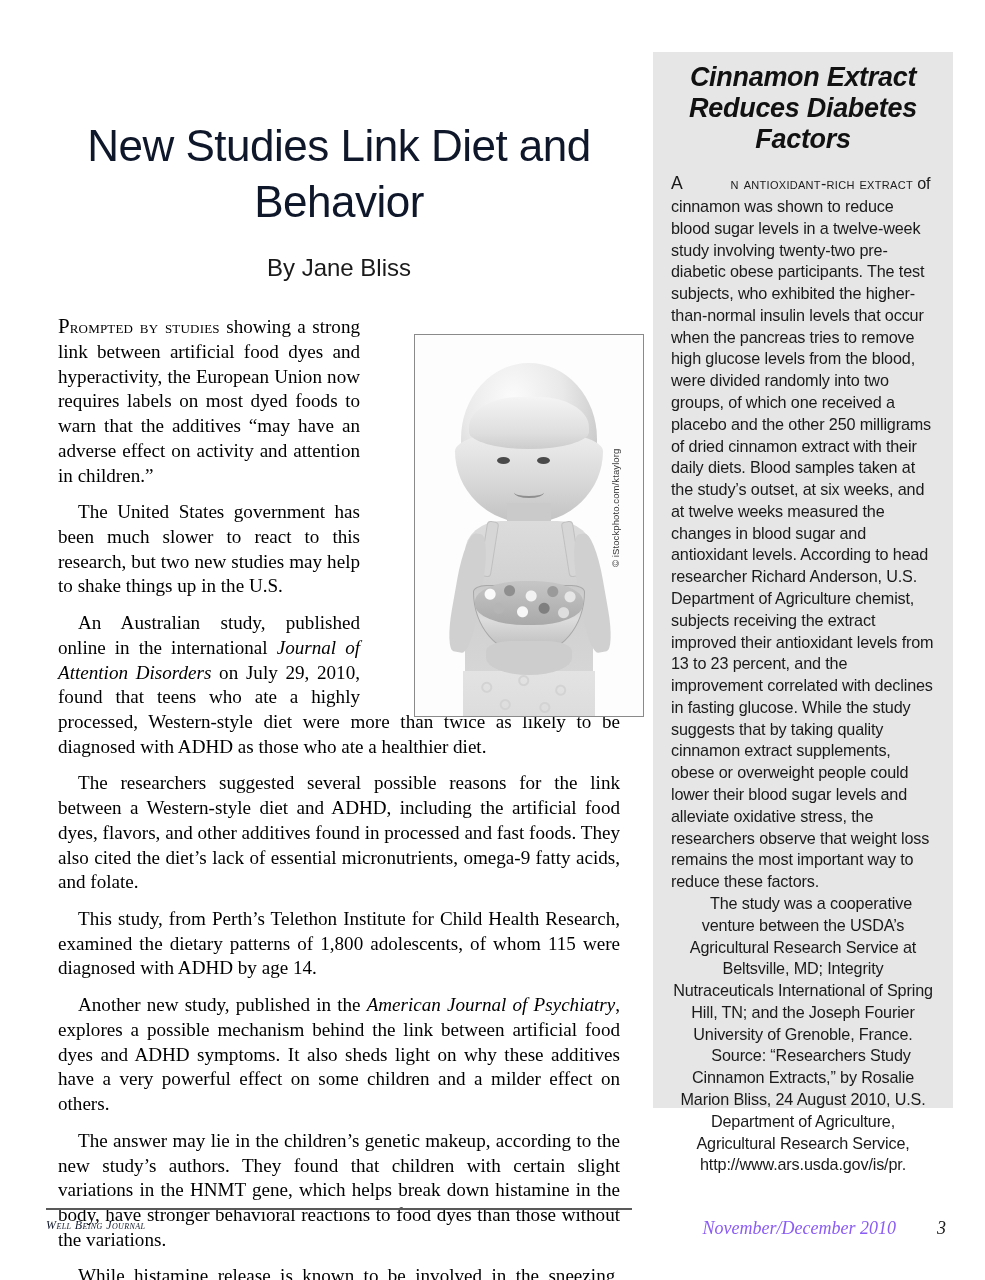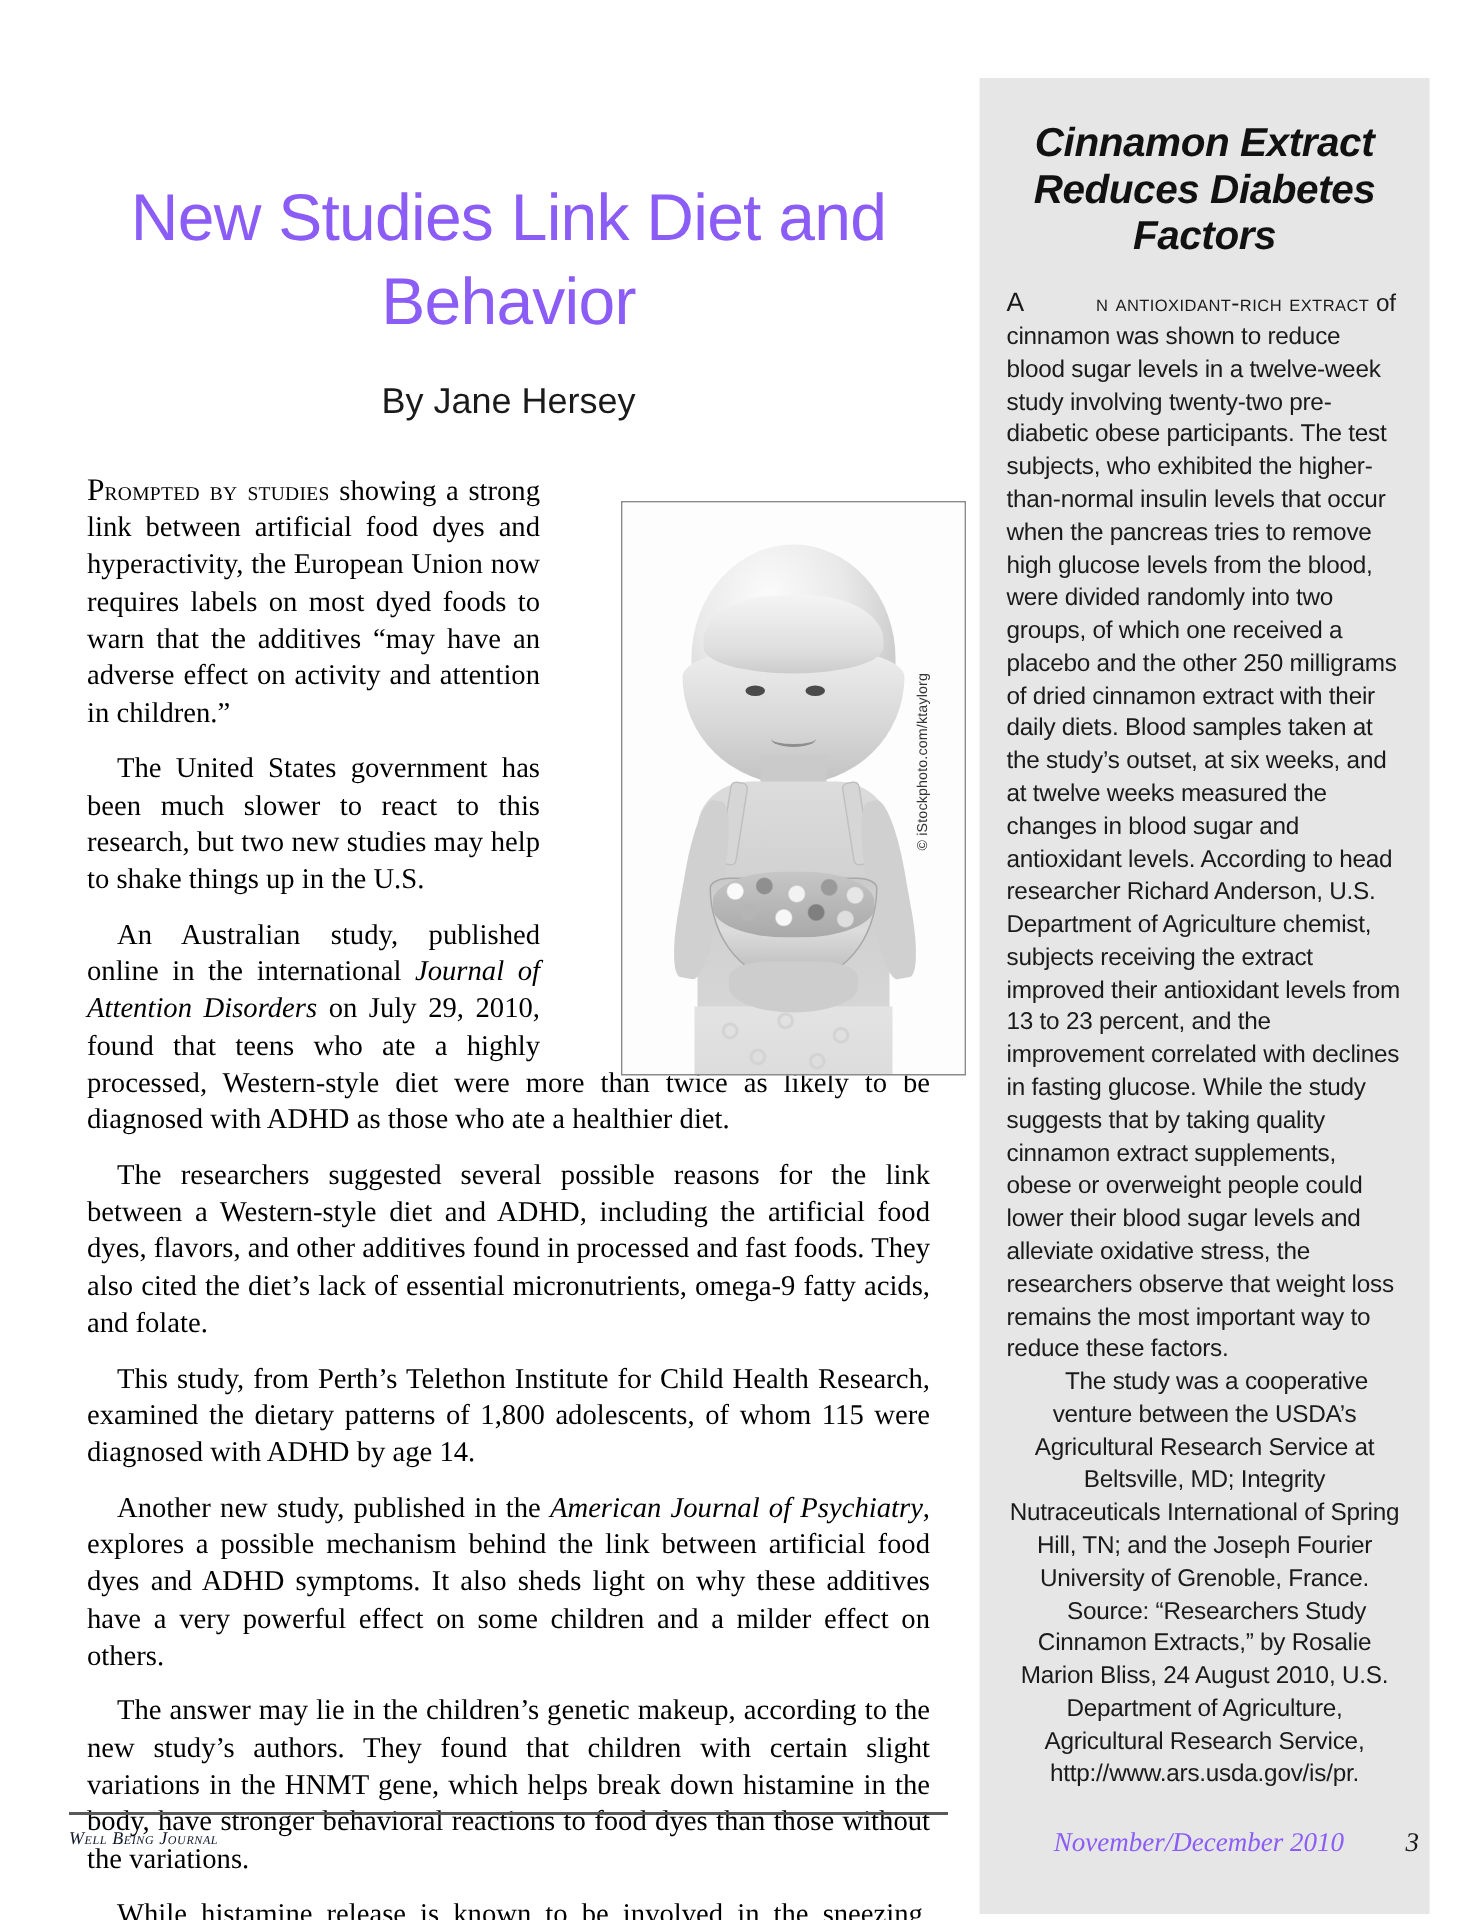--- a/index.html
+++ b/index.html
@@ -22,24 +22,24 @@
     inset: 0;
     background: #ffffff;
   }
 
   
   .sidebar {
     position: absolute;
     left: 653px;
     top: 52px;
     width: 300px;
-    height: 1224px;
+    height: 1056px;
     background: #e6e6e6;
     box-sizing: border-box;
-    padding: 28px 18px 10px 18px;
+    padding: 10px 18px 10px 18px;
   }
   .sidebar-title {
     font-family: "Liberation Sans", sans-serif;
     font-style: italic;
     font-weight: bold;
     font-size: 27px;
     line-height: 1.14;
     text-align: center;
     letter-spacing: -0.3px;
     margin: 0 4px 18px 4px;
@@ -76,21 +76,21 @@
   }
 
   .headline {
     font-family: "Liberation Sans", sans-serif;
     font-size: 44px;
     font-weight: normal;
     line-height: 1.27;
     text-align: center;
     margin: 0;
     padding-top: 118px;
-    color: #8b5cf6;
+    color: #0f172a;
     letter-spacing: -0.5px;
   }
   .byline {
     font-family: "Liberation Sans", sans-serif;
     font-size: 24px;
     text-align: center;
     margin: 24px 0 0 0;
     color: #1a1a1a;
   }
 
@@ -377,21 +377,21 @@
     <div class="sidebar-body">
       <p><span class="cap-lead-sans">A</span><span class="smallcaps-sans">n antioxidant-rich extract</span><span> of cinnamon was shown to reduce blood sugar levels in a twelve-week study involving twenty-two pre-diabetic obese participants. The test subjects, who exhibited the higher-than-normal insulin levels that occur when the pancreas tries to remove high glucose levels from the blood, were divided randomly into two groups, of which one received a placebo and the other 250 milligrams of dried cinnamon extract with their daily diets. Blood samples taken at the study’s outset, at six weeks, and at twelve weeks measured the changes in blood sugar and antioxidant levels. According to head researcher Richard Anderson, U.S. Department of Agriculture chemist, subjects receiving the extract improved their antioxidant levels from 13 to 23 percent, and the improvement correlated with declines in fasting glucose. While the study suggests that by taking quality cinnamon extract supplements, obese or overweight people could lower their blood sugar levels and alleviate oxidative stress, the researchers observe that weight loss remains the most important way to reduce these factors.</span></p>
       <p>The study was a cooperative venture between the USDA’s Agricultural Research Service at Beltsville, MD; Integrity Nutraceuticals International of Spring Hill, TN; and the Joseph Fourier University of Grenoble, France.</p>
       <p>Source: “Researchers Study Cinnamon Extracts,” by Rosalie Marion Bliss, 24 August 2010, U.S. Department of Agriculture, Agricultural Research Service, http://www.ars.usda.gov/is/pr.</p>
     </div>
   </aside>
 
   <div class="main">
 
     <h1 class="headline">New Studies Link Diet and Behavior</h1>
-    <div class="byline">By Jane Hersey</div>
+    <div class="byline">By Jane Bliss</div>
 
     <div class="article">
 
       <div class="float-photo">
         <figure class="photo-frame">
           <div class="photo-inner">
             <div class="g-hair"></div>
             <div class="g-face"></div>
             <div class="g-hair2"></div>
             <div class="g-bang"></div>

